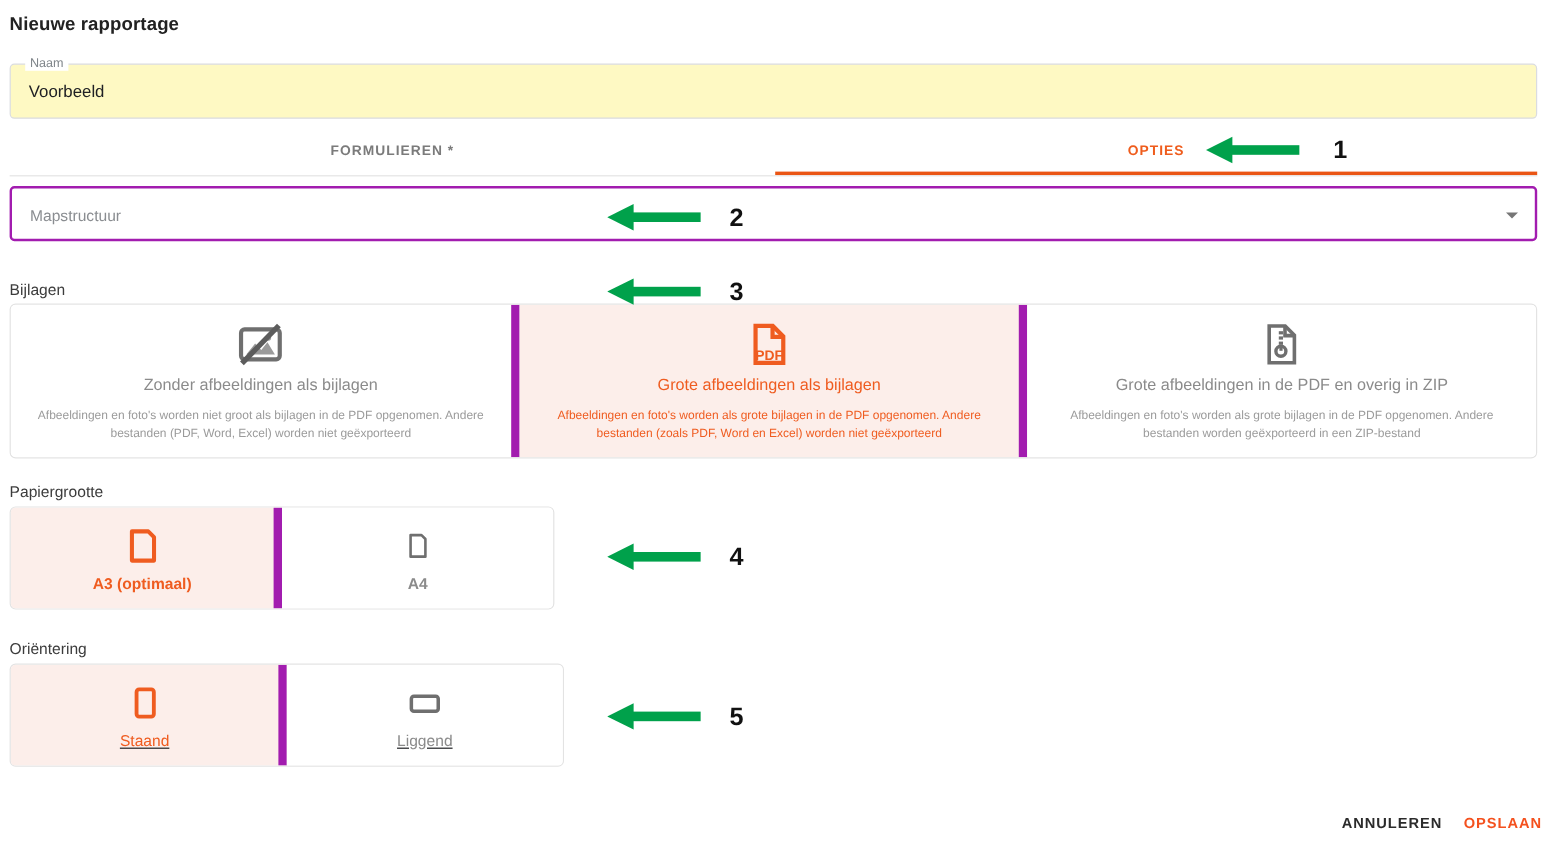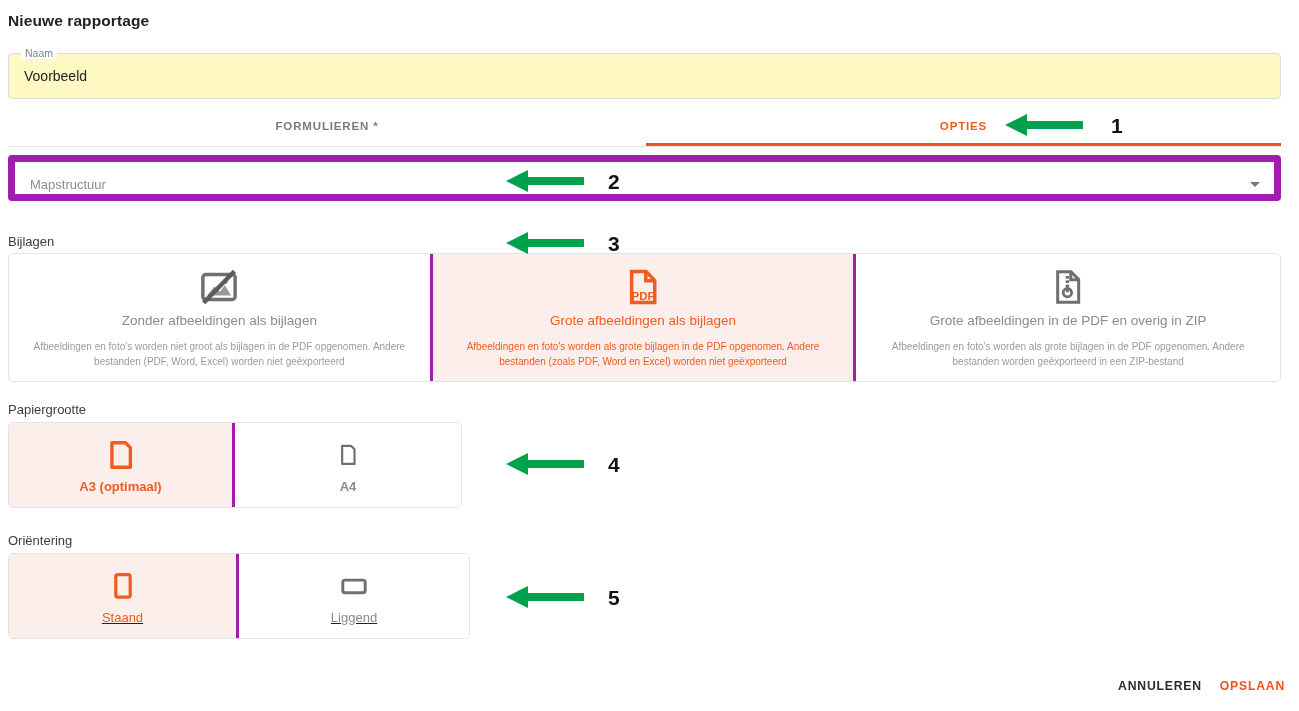--- a/index.html
+++ b/index.html
@@ -95,21 +95,21 @@
   }
 
   
   .select-field {
     position: absolute;
     left: 8px;
     top: 155px;
     width: 1273px;
     height: 46px;
     box-sizing: border-box;
-    border: 7px solid #a21caf;
+    border: 2px solid #a21caf;
     border-radius: 4px;
     background: #fff;
   }
   .select-field .placeholder {
     position: absolute;
     left: 15px;
     top: 15px;
     font-size: 13px;
     color: #8a8d91;
   }
@@ -143,21 +143,21 @@
     border-radius: 5px;
     overflow: hidden;
     background: #fff;
   }
   .opt-card {
     box-sizing: border-box;
     display: flex;
     flex-direction: column;
     align-items: center;
     background: #ffffff;
-    border-right: 3px solid #a21caf;
+    border-right: 7px solid #a21caf;
   }
   .opt-card:last-child { border-right: none; }
   .opt-card.selected { background: #fceeea; }
 
   
   .group-bijlagen {
     left: 8px;
     top: 253px;
     width: 1273px;
     height: 129px;

